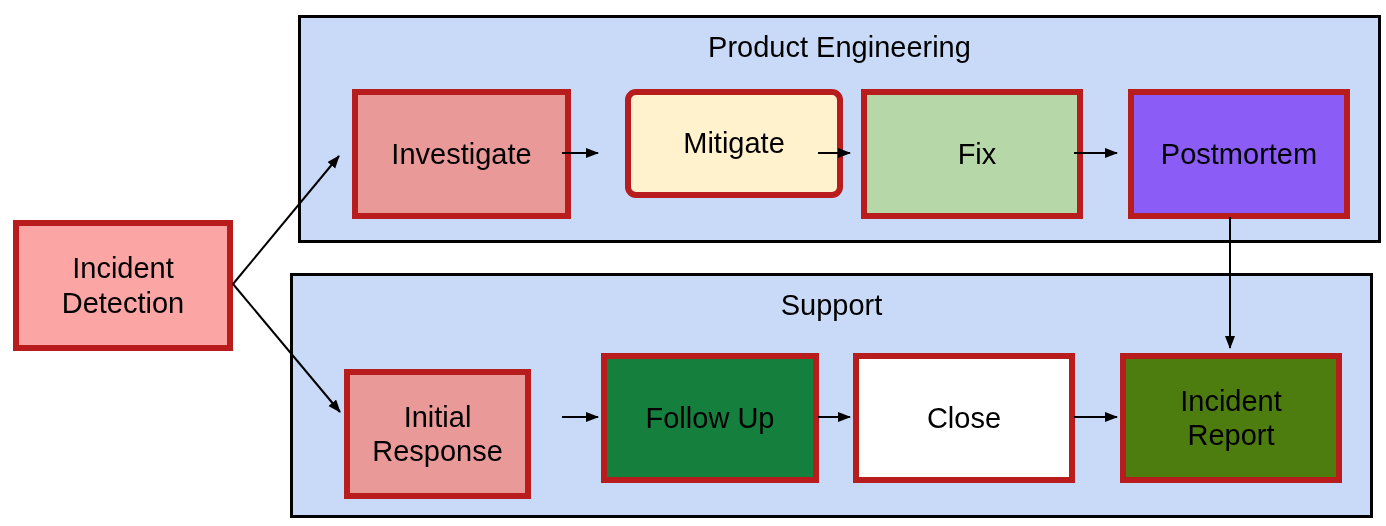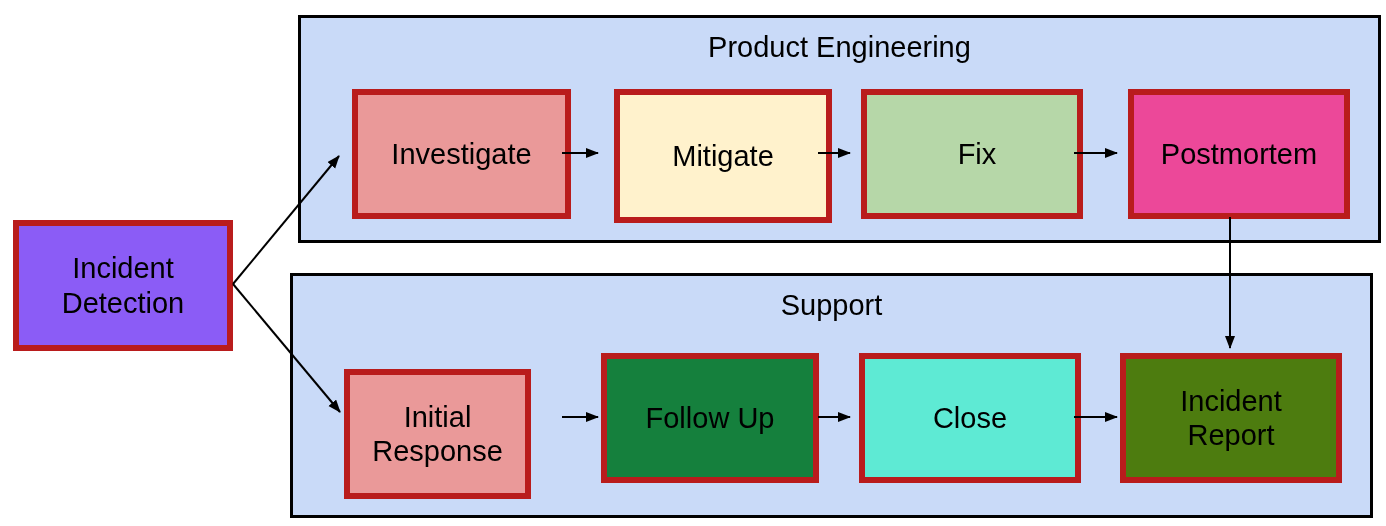--- a/index.html
+++ b/index.html
@@ -35,21 +35,21 @@
     align-items: center;
     justify-content: center;
     font-size: 29px;
     line-height: 1.18;
   }
   .node .label { text-align: center; padding: 0 18px; }
   
   #node-entry { left: 13px; top: 220px; width: 220px; height: 131px; }
   
   #node-investigate { left: 51px;  top: 71px; width: 219px; height: 130px; }
-  #node-mitigate    { left: 313px; top: 71px; width: 218px; height: 134px; }
+  #node-mitigate    { left: 324px; top: 71px; width: 218px; height: 109px; border-radius: 11px; }
   #node-fix         { left: 560px; top: 71px; width: 222px; height: 130px; }
   #node-postmortem  { left: 827px; top: 71px; width: 222px; height: 130px; }
   
   #node-initial-response { left: 51px;  top: 77px; width: 187px; height: 130px; margin-top: 16px; }
   #node-follow-up        { left: 308px; top: 77px; width: 218px; height: 130px; }
   #node-close            { left: 560px; top: 77px; width: 222px; height: 130px; }
   #node-incident-report  { left: 827px; top: 77px; width: 222px; height: 130px; }
   .edges-layer {
     position: absolute;
     left: 0; top: 0;
@@ -57,51 +57,51 @@
     pointer-events: none;
     z-index: 10;
   }
   .edges-layer line { stroke: #000000; stroke-width: 2; }
 </style>
 </head>
 <body>
 
 <div class="canvas">
 
-  <div class="node" id="node-entry" style="background-color: #8b5cf6;">
+  <div class="node" id="node-entry" style="background-color: #fca5a5;">
     <span class="label">Incident Detection</span>
   </div>
 
   <div class="lane" id="lane-engineering" style="background-color: rgb(201, 218, 248);">
     <div class="lane-title">Product Engineering</div>
 
     <div class="node" id="node-investigate" style="background-color: rgb(234, 153, 153);">
       <span class="label">Investigate</span>
     </div>
     <div class="node" id="node-mitigate" style="background-color: rgb(255, 242, 204);">
       <span class="label">Mitigate</span>
     </div>
     <div class="node" id="node-fix" style="background-color: rgb(182, 215, 168); padding-left: 10px;">
       <span class="label">Fix</span>
     </div>
-    <div class="node" id="node-postmortem" style="background-color: #ec4899;">
+    <div class="node" id="node-postmortem" style="background-color: #8b5cf6;">
       <span class="label">Postmortem</span>
     </div>
   </div>
 
   <div class="lane" id="lane-support" style="background-color: rgb(201, 218, 248);">
     <div class="lane-title">Support</div>
 
     <div class="node" id="node-initial-response" style="background-color: rgb(234, 153, 153);">
       <span class="label">Initial Response</span>
     </div>
     <div class="node" id="node-follow-up" style="background-color: #15803d;">
       <span class="label">Follow Up</span>
     </div>
-    <div class="node" id="node-close" style="background-color: #5eead4; margin-left: 6px;">
+    <div class="node" id="node-close" style="background-color: #ffffff;">
       <span class="label">Close</span>
     </div>
     <div class="node" id="node-incident-report" style="background-color: #4d7c0f;">
       <span class="label">Incident Report</span>
     </div>
   </div>
 
   <svg class="edges-layer" viewBox="0 0 1386 526" xmlns="http://www.w3.org/2000/svg">
     <defs>
       <marker id="arrowhead" markerUnits="userSpaceOnUse" markerWidth="15" markerHeight="12" refX="12" refY="5" orient="auto">

